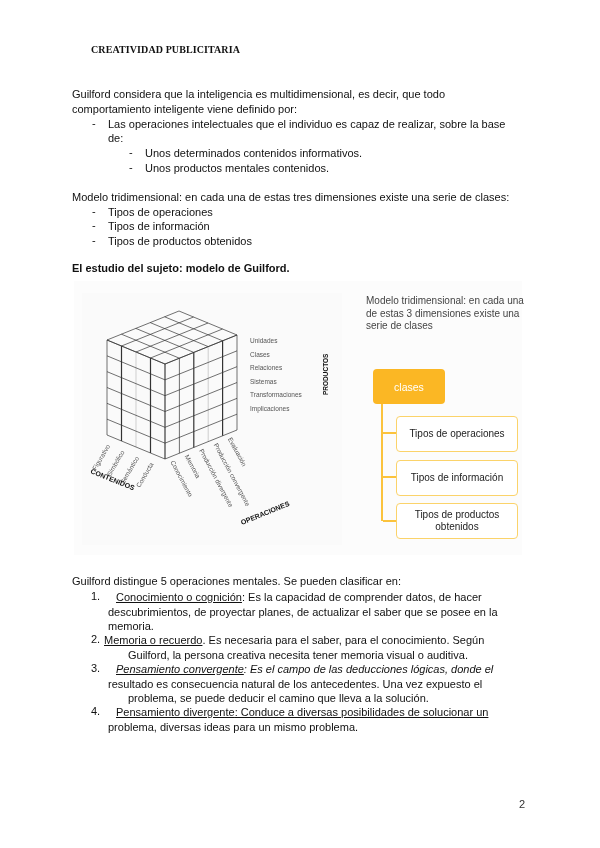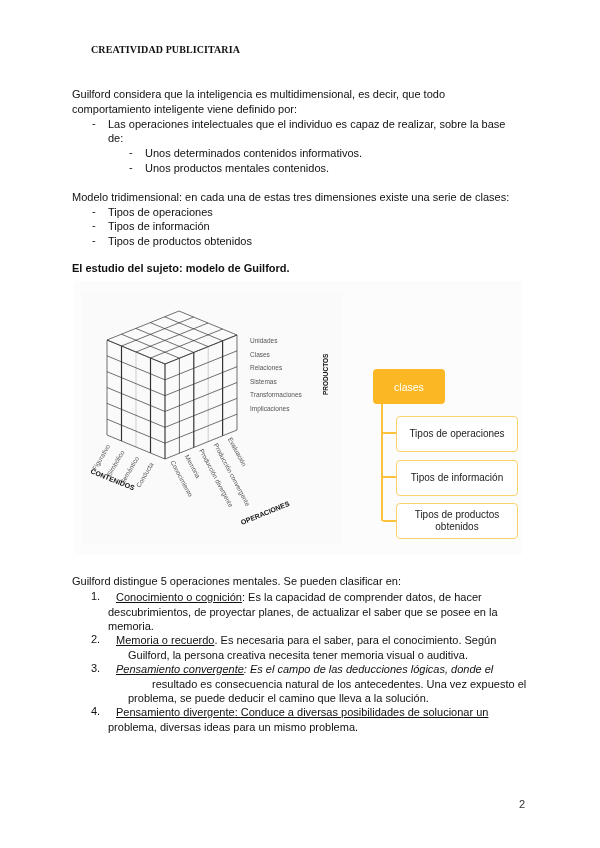--- a/index.html
+++ b/index.html
@@ -102,41 +102,42 @@
         <text x="71.75" y="171" font-size="6.5" fill="#555" transform="rotate(-60 71.75 171)" text-anchor="end">Conducta</text>
         <text x="8" y="180" font-size="7" fill="#111" font-weight="bold" transform="rotate(22 8 180)">CONTENIDOS</text>
         <text x="88.2" y="169.1" font-size="6.5" fill="#555" transform="rotate(62 88.2 169.1)">Conocimiento</text>
         <text x="102.6" y="163.3" font-size="6.5" fill="#555" transform="rotate(62 102.6 163.3)">Memoria</text>
         <text x="117" y="157.5" font-size="6.5" fill="#555" transform="rotate(62 117 157.5)">Producción divergente</text>
         <text x="131.4" y="151.7" font-size="6.5" fill="#555" transform="rotate(62 131.4 151.7)">Producción convergente</text>
         <text x="145.8" y="145.9" font-size="6.5" fill="#555" transform="rotate(62 145.8 145.9)">Evaluación</text>
         <text x="160" y="232" font-size="7" fill="#111" font-weight="bold" transform="rotate(-22 160 232)">OPERACIONES</text>
       </svg>
   </div>
+  <div class="side-text">Modelo tridimensional: en cada una de estas 3 dimensiones existe una serie de clases</div>
   <div class="cls-box">clases</div>
   <div class="cls-line"></div>
   <div class="branch" style="top:151px"></div>
   <div class="branch" style="top:195px"></div>
   <div class="branch" style="top:239px"></div>
   <div class="item-box" style="top:135px">Tipos de operaciones</div>
   <div class="item-box" style="top:179px">Tipos de información</div>
   <div class="item-box" style="top:222px">Tipos de productos obtenidos</div>
 </div>
 
 <div class="p" style="top:574px">Guilford distingue 5 operaciones mentales. Se pueden clasificar en:</div>
 <div id="ops">
     <span class="num" style="left: 91px; top: 590px;">1.</span>
     <div class="li" style="left: 108px; top: 590px;"><span class="u">Conocimiento o cognición</span>: Es la capacidad de comprender datos, de hacer</div>
     <div class="li" style="left: 108px; top: 604.5px;">descubrimientos, de proyectar planes, de actualizar el saber que se posee en la</div>
     <div class="li" style="left: 108px; top: 619px;">memoria.</div>
     <span class="num" style="left: 91px; top: 633px;">2.</span>
-    <div class="li" style="left: 108px; top: 633px; text-align: right;"><span class="u">Memoria o recuerdo</span>. Es necesaria para el saber, para el conocimiento. Según</div>
+    <div class="li" style="left: 96px; top: 633px; text-align: right;"><span class="u">Memoria o recuerdo</span>. Es necesaria para el saber, para el conocimiento. Según</div>
     <div class="li" style="left: 108px; top: 647.5px; margin-left: 20px;">Guilford, la persona creativa necesita tener memoria visual o auditiva.</div>
     <span class="num" style="left: 91px; top: 662px;">3.</span>
     <div class="li" style="left: 108px; top: 662px; font-style: italic;"><span class="u">Pensamiento convergente</span>: Es el campo de las deducciones lógicas, donde el</div>
-    <div class="li" style="left: 108px; top: 676.5px; margin-left: 44px;">resultado es consecuencia natural de los antecedentes. Una vez expuesto el</div>
+    <div class="li" style="left: 108px; top: 676.5px;">resultado es consecuencia natural de los antecedentes. Una vez expuesto el</div>
     <div class="li" style="left: 108px; top: 691px; margin-left: 20px;">problema, se puede deducir el camino que lleva a la solución.</div>
     <span class="num" style="left: 91px; top: 705px;">4.</span>
     <div class="li" style="left: 108px; top: 705px; text-decoration: underline;"><span class="u">Pensamiento divergente</span>: Conduce a diversas posibilidades de solucionar un</div>
     <div class="li" style="left: 108px; top: 719.5px;">problema, diversas ideas para un mismo problema.</div>
   </div>
 
 <div class="page-num">2</div>
 
 </body></html>

